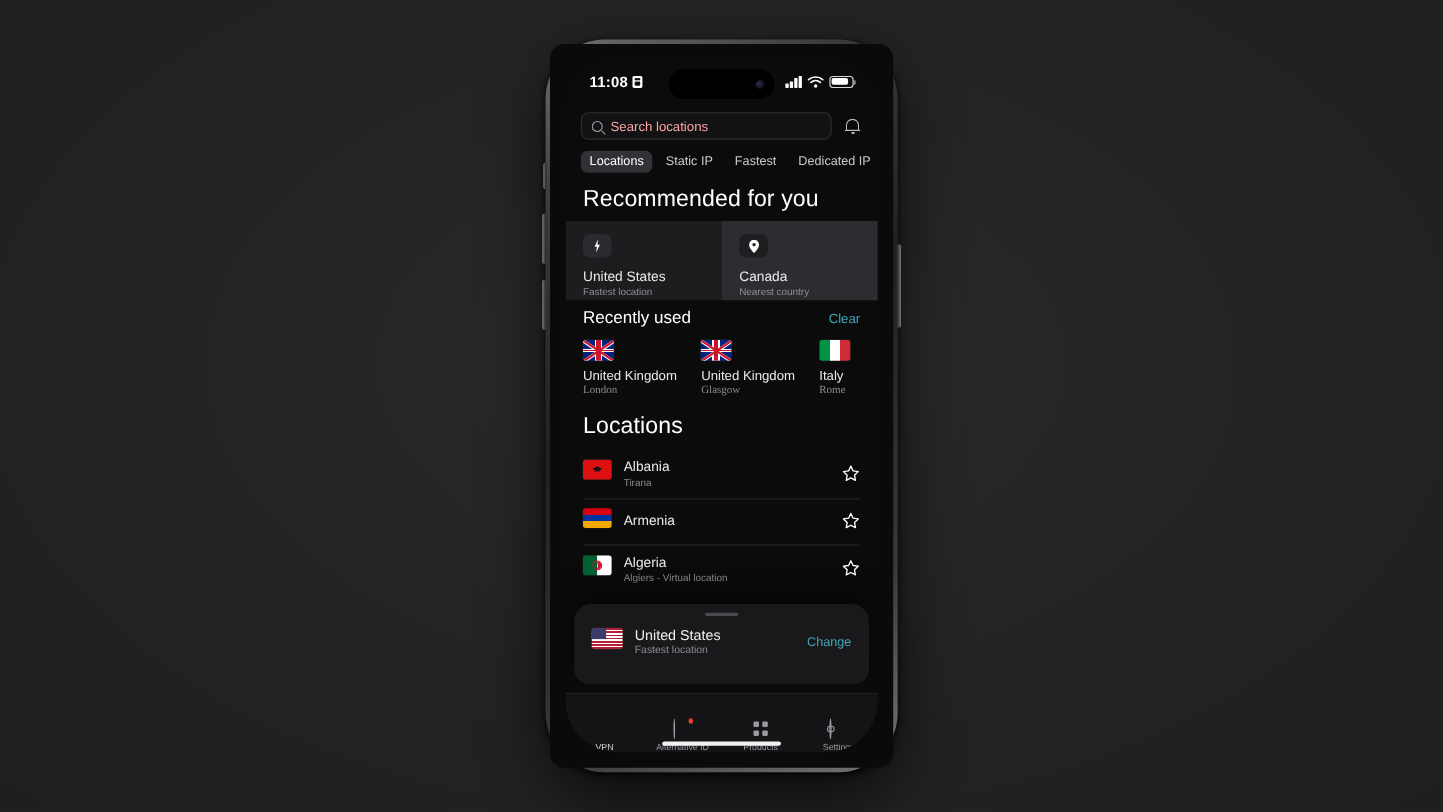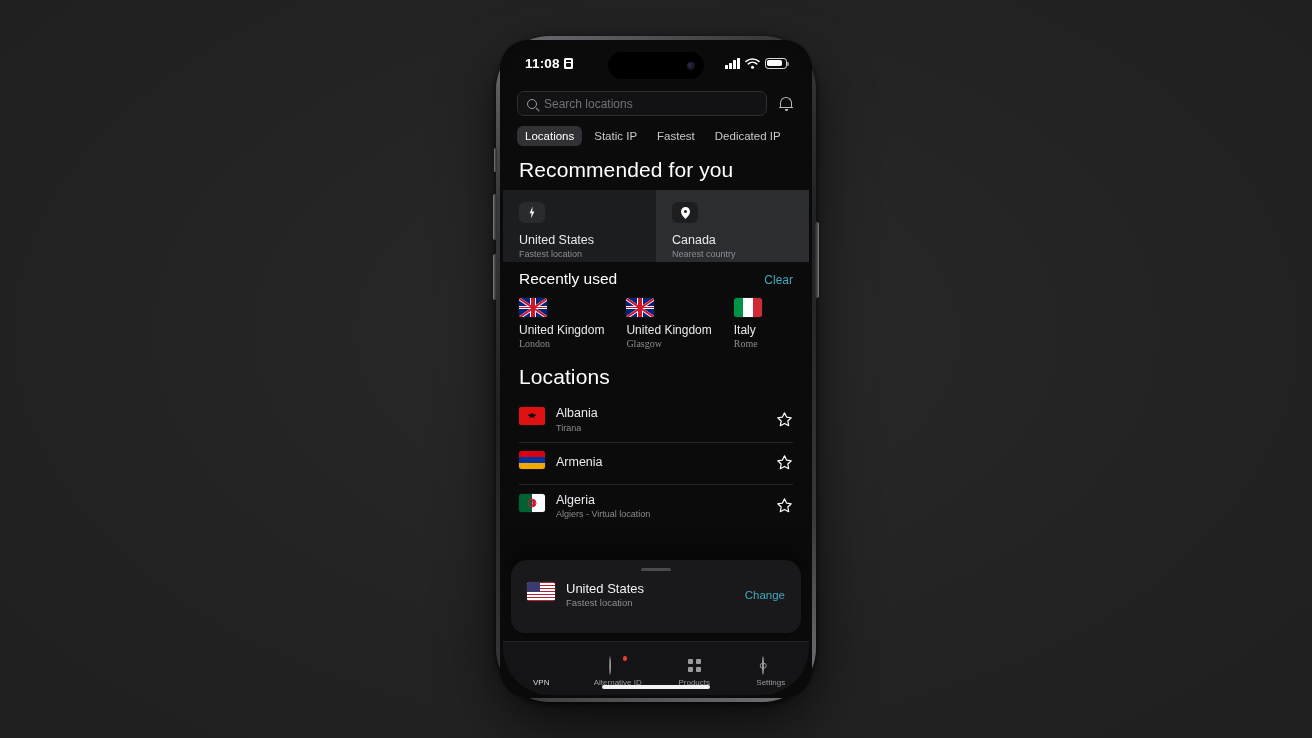--- a/index.html
+++ b/index.html
@@ -21,23 +21,23 @@
   .phone {
     position:absolute; left:496px; top:36px;
     width:320px; height:666px;
     border-radius:54px;
     background:linear-gradient(150deg,#6f7073 0%,#3a3b3d 18%,#202022 45%,#37383a 78%,#76777a 100%);
     padding:4px;
     box-shadow:0 22px 55px rgba(0,0,0,.65), 0 2px 6px rgba(0,0,0,.8);
   }
   .phone-inner {
     width:100%; height:100%;
-    border-radius:28px;
+    border-radius:13px;
     background:#0a0a0a;
-    padding:3px;
+    padding:14px;
   }
   .screen {
     position:relative;
     width:100%; height:100%;
     border-radius:47px;
     background:#0b0b0b;
     overflow:hidden;
   }
 
   
@@ -80,21 +80,21 @@
   
   .app { position:absolute; inset:0; padding-top:40px; color:#fff; }
 
   .search-row { display:flex; align-items:center; gap:10px; padding:8px 14px 6px 14px; }
   .search {
     flex:1; height:25px; border:1px solid #2e2f31; border-radius:7px;
     background:#121214; display:flex; align-items:center; gap:7px; padding:0 9px;
   }
   .search .mag { width:10px; height:10px; border:1.3px solid #9a9a9e; border-radius:50%; position:relative; flex:none; }
   .search .mag::after{ content:""; position:absolute; right:-4px; bottom:-3px; width:5px; height:1.3px; background:#9a9a9e; transform:rotate(45deg); border-radius:1px; }
-  .search .ph { font-size:12px; color:#737373; }
+  .search .ph { font-size:12px; color:#fca5a5; }
   .bell { width:18px; height:18px; position:relative; flex:none; }
   .bell .b { position:absolute; left:3px; top:2px; width:12px; height:11px; border:1.3px solid #b9b9bd;
     border-radius:6px 6px 2px 2px; border-bottom:none; }
   .bell .bb { position:absolute; left:2px; top:12px; width:14px; height:1.3px; background:#b9b9bd; border-radius:1px; }
   .bell .bc { position:absolute; left:7.5px; top:14px; width:3px; height:2.5px; border-radius:0 0 3px 3px; background:#b9b9bd; }
 
   .tabs { display:flex; gap:4px; padding:4px 12px 6px 14px; }
   .tab { font-size:11.5px; color:#c9c9cd; padding:4px 8px; border-radius:6px; white-space:nowrap; }
   .tab.active { background:#323236; color:#fff; }
 
@@ -174,21 +174,21 @@
     display:block; width:100%; height:30px; border:none; border-radius:8px;
     background:#23c0d8; color:#0a2f36; font-size:13px; font-weight:700;
     font-family:"Liberation Sans", sans-serif; letter-spacing:.1px;
     display:flex; align-items:center; justify-content:center;
   }
 
   
   .tabbar {
     position:absolute; left:0; right:0; bottom:0; height:54px; z-index:5;
     background:#141416; border-top:1px solid #232326;
-    display:flex; align-items:center; padding-top:7px;
+    display:flex; align-items:flex-end; padding-top:7px;
   }
   .tb { flex:1; display:flex; flex-direction:column; align-items:center; gap:4px; }
   .tb-lab { font-size:8px; color:#9a9a9f; }
   .tb.active .tb-lab { color:#d8d8dc; }
   .tb-ico { width:17px; height:17px; position:relative; }
   .shield { width:13px; height:16px; margin:0 auto; background:#b9b9bd;
     clip-path:polygon(50% 0,100% 18%,100% 58%,50% 100%,0 58%,0 18%); position:relative; }
   .shield::after { content:""; position:absolute; left:50%; top:32%; transform:translateX(-50%); width:2.4px; height:5px; border-radius:2px; background:#141416; }
   .altid { width:16px; height:16px; border:1.4px solid #9a9a9f; border-radius:50%; position:relative; margin:0 auto;
     clip-path:polygon(0 0,72% 0,72% 18%,100% 18%,100% 100%,0 100%); }

